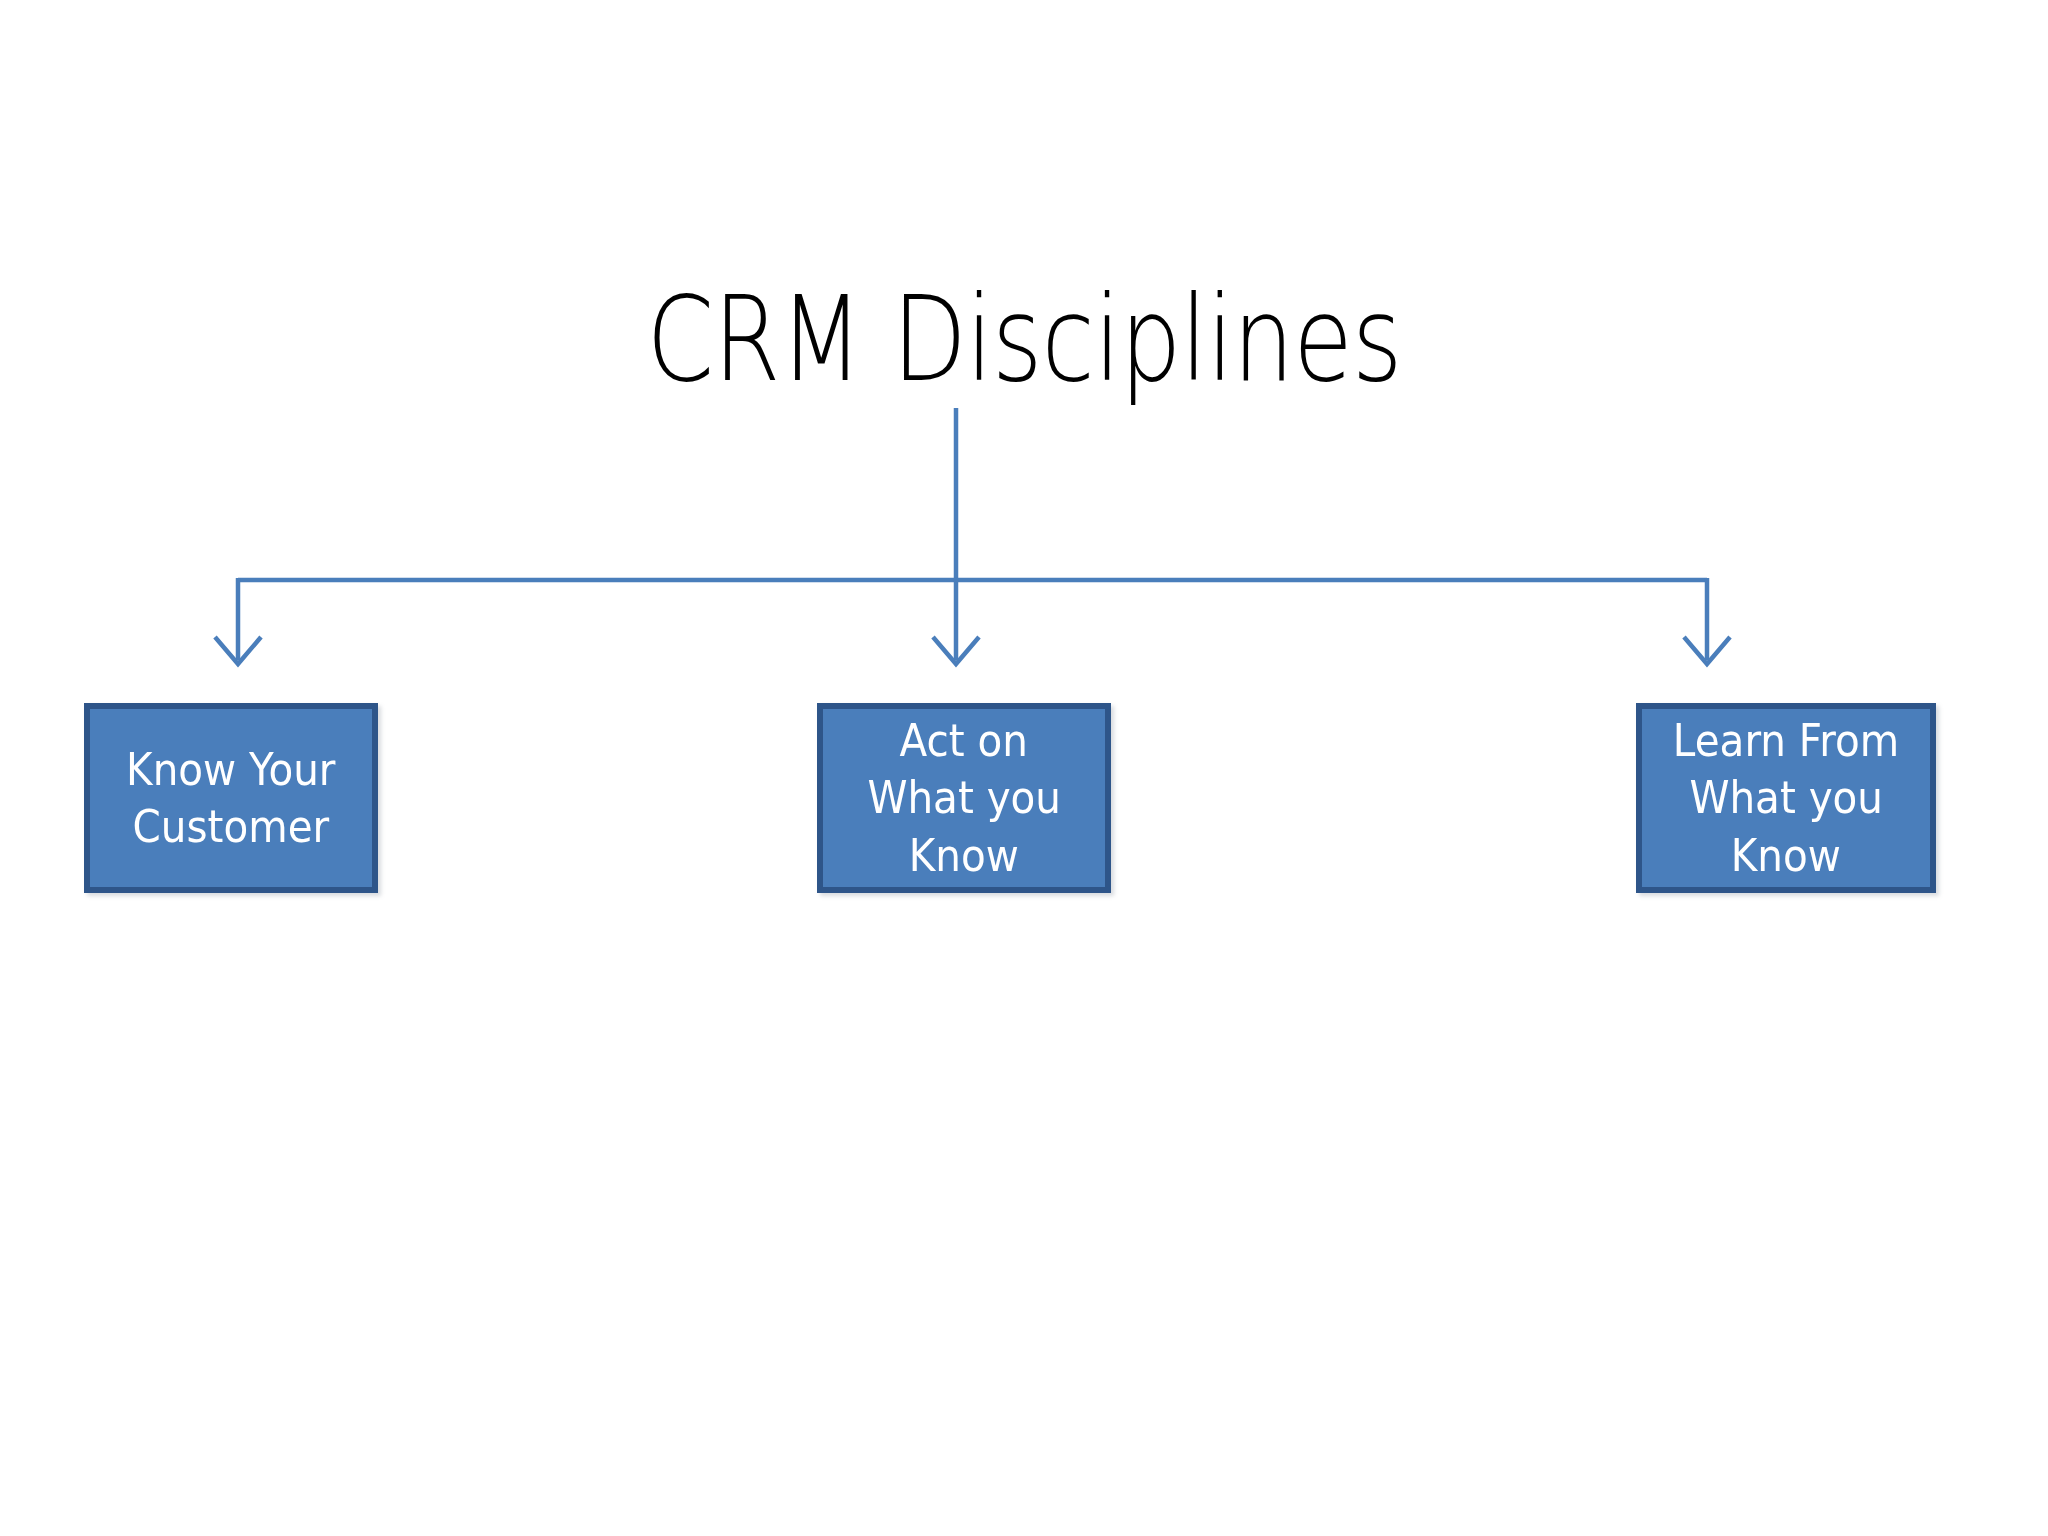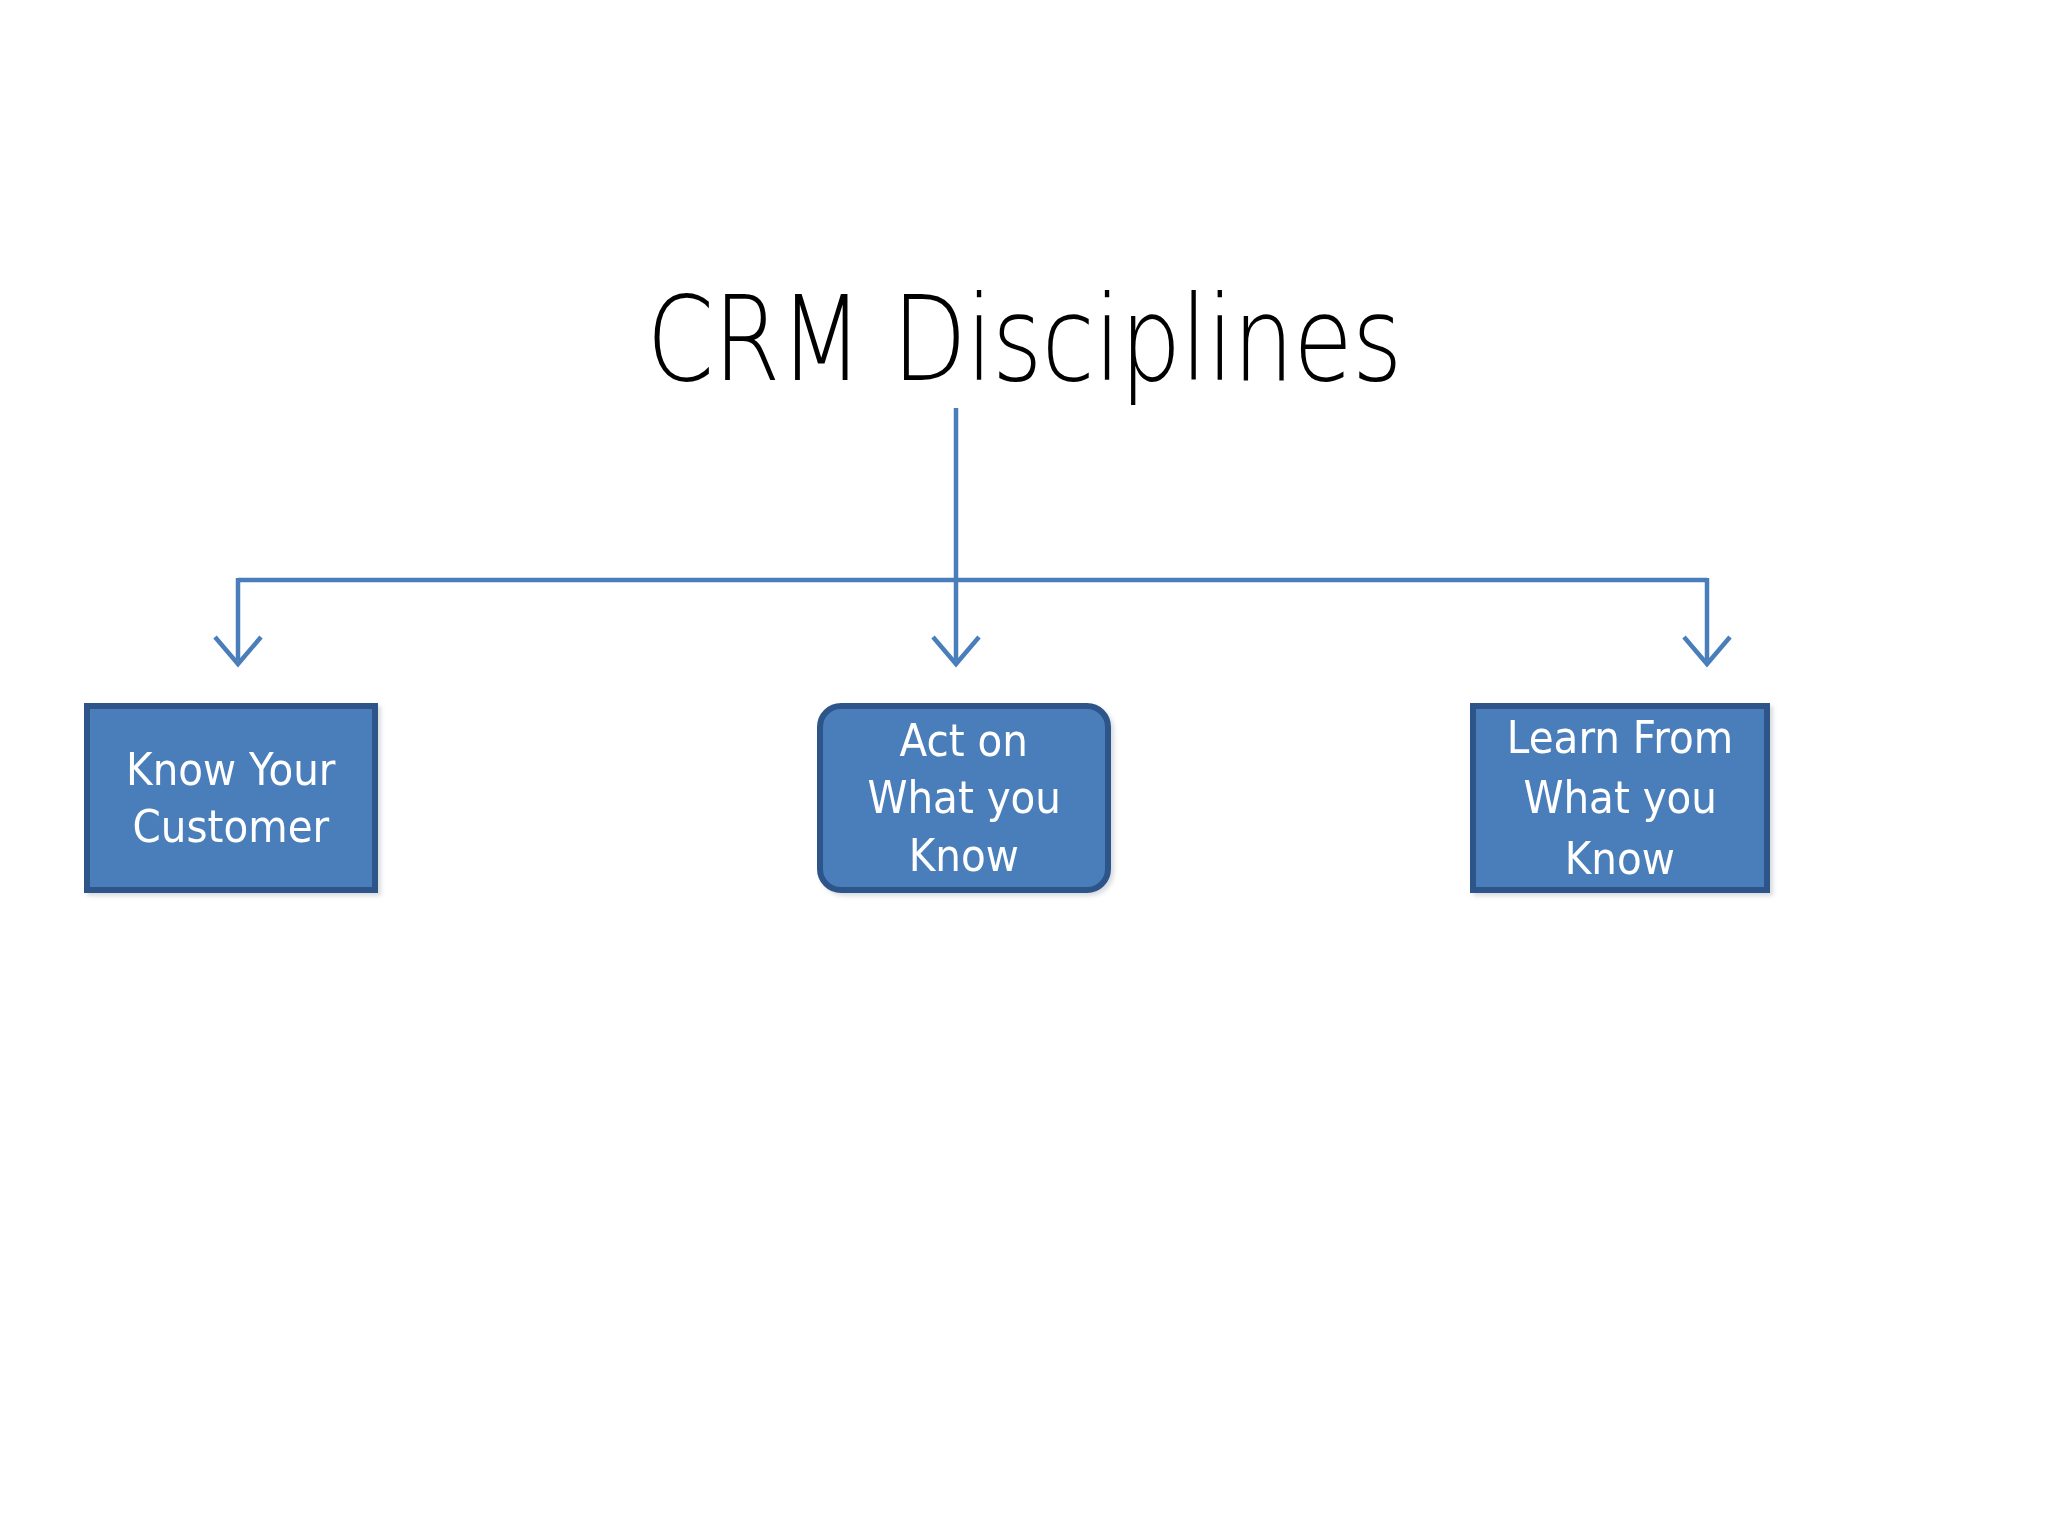--- a/index.html
+++ b/index.html
@@ -67,22 +67,22 @@
     text-align: center;
     box-shadow: 3px 3px 4px rgba(120,130,145,0.28);
   }
   .node-line {
     display: block;
     transform: scaleX(0.92);
     white-space: nowrap;
   }
 
   #node-0 { left: 84px;   top: 703px; width: 294px; height: 190px; text-align: right; }
-  #node-1 { left: 817px;  top: 703px; width: 294px; height: 190px; border-radius: 24px; }
-  #node-2 { left: 1470px; top: 703px; width: 300px; height: 190px; justify-content: space-between; }
+  #node-1 { left: 817px;  top: 703px; width: 294px; height: 190px; }
+  #node-2 { left: 1636px; top: 703px; width: 300px; height: 190px; }
 </style>
 </head>
 <body>
 
 <div id="slide">
 
   <div id="slide-title">CRM Disciplines</div>
 
   <svg id="connectors" viewBox="0 0 2048 1536" width="2048" height="1536" xmlns="http://www.w3.org/2000/svg">
     <g fill="none" stroke="#4a7ebb" stroke-width="4.5" stroke-linecap="butt" stroke-linejoin="miter">

